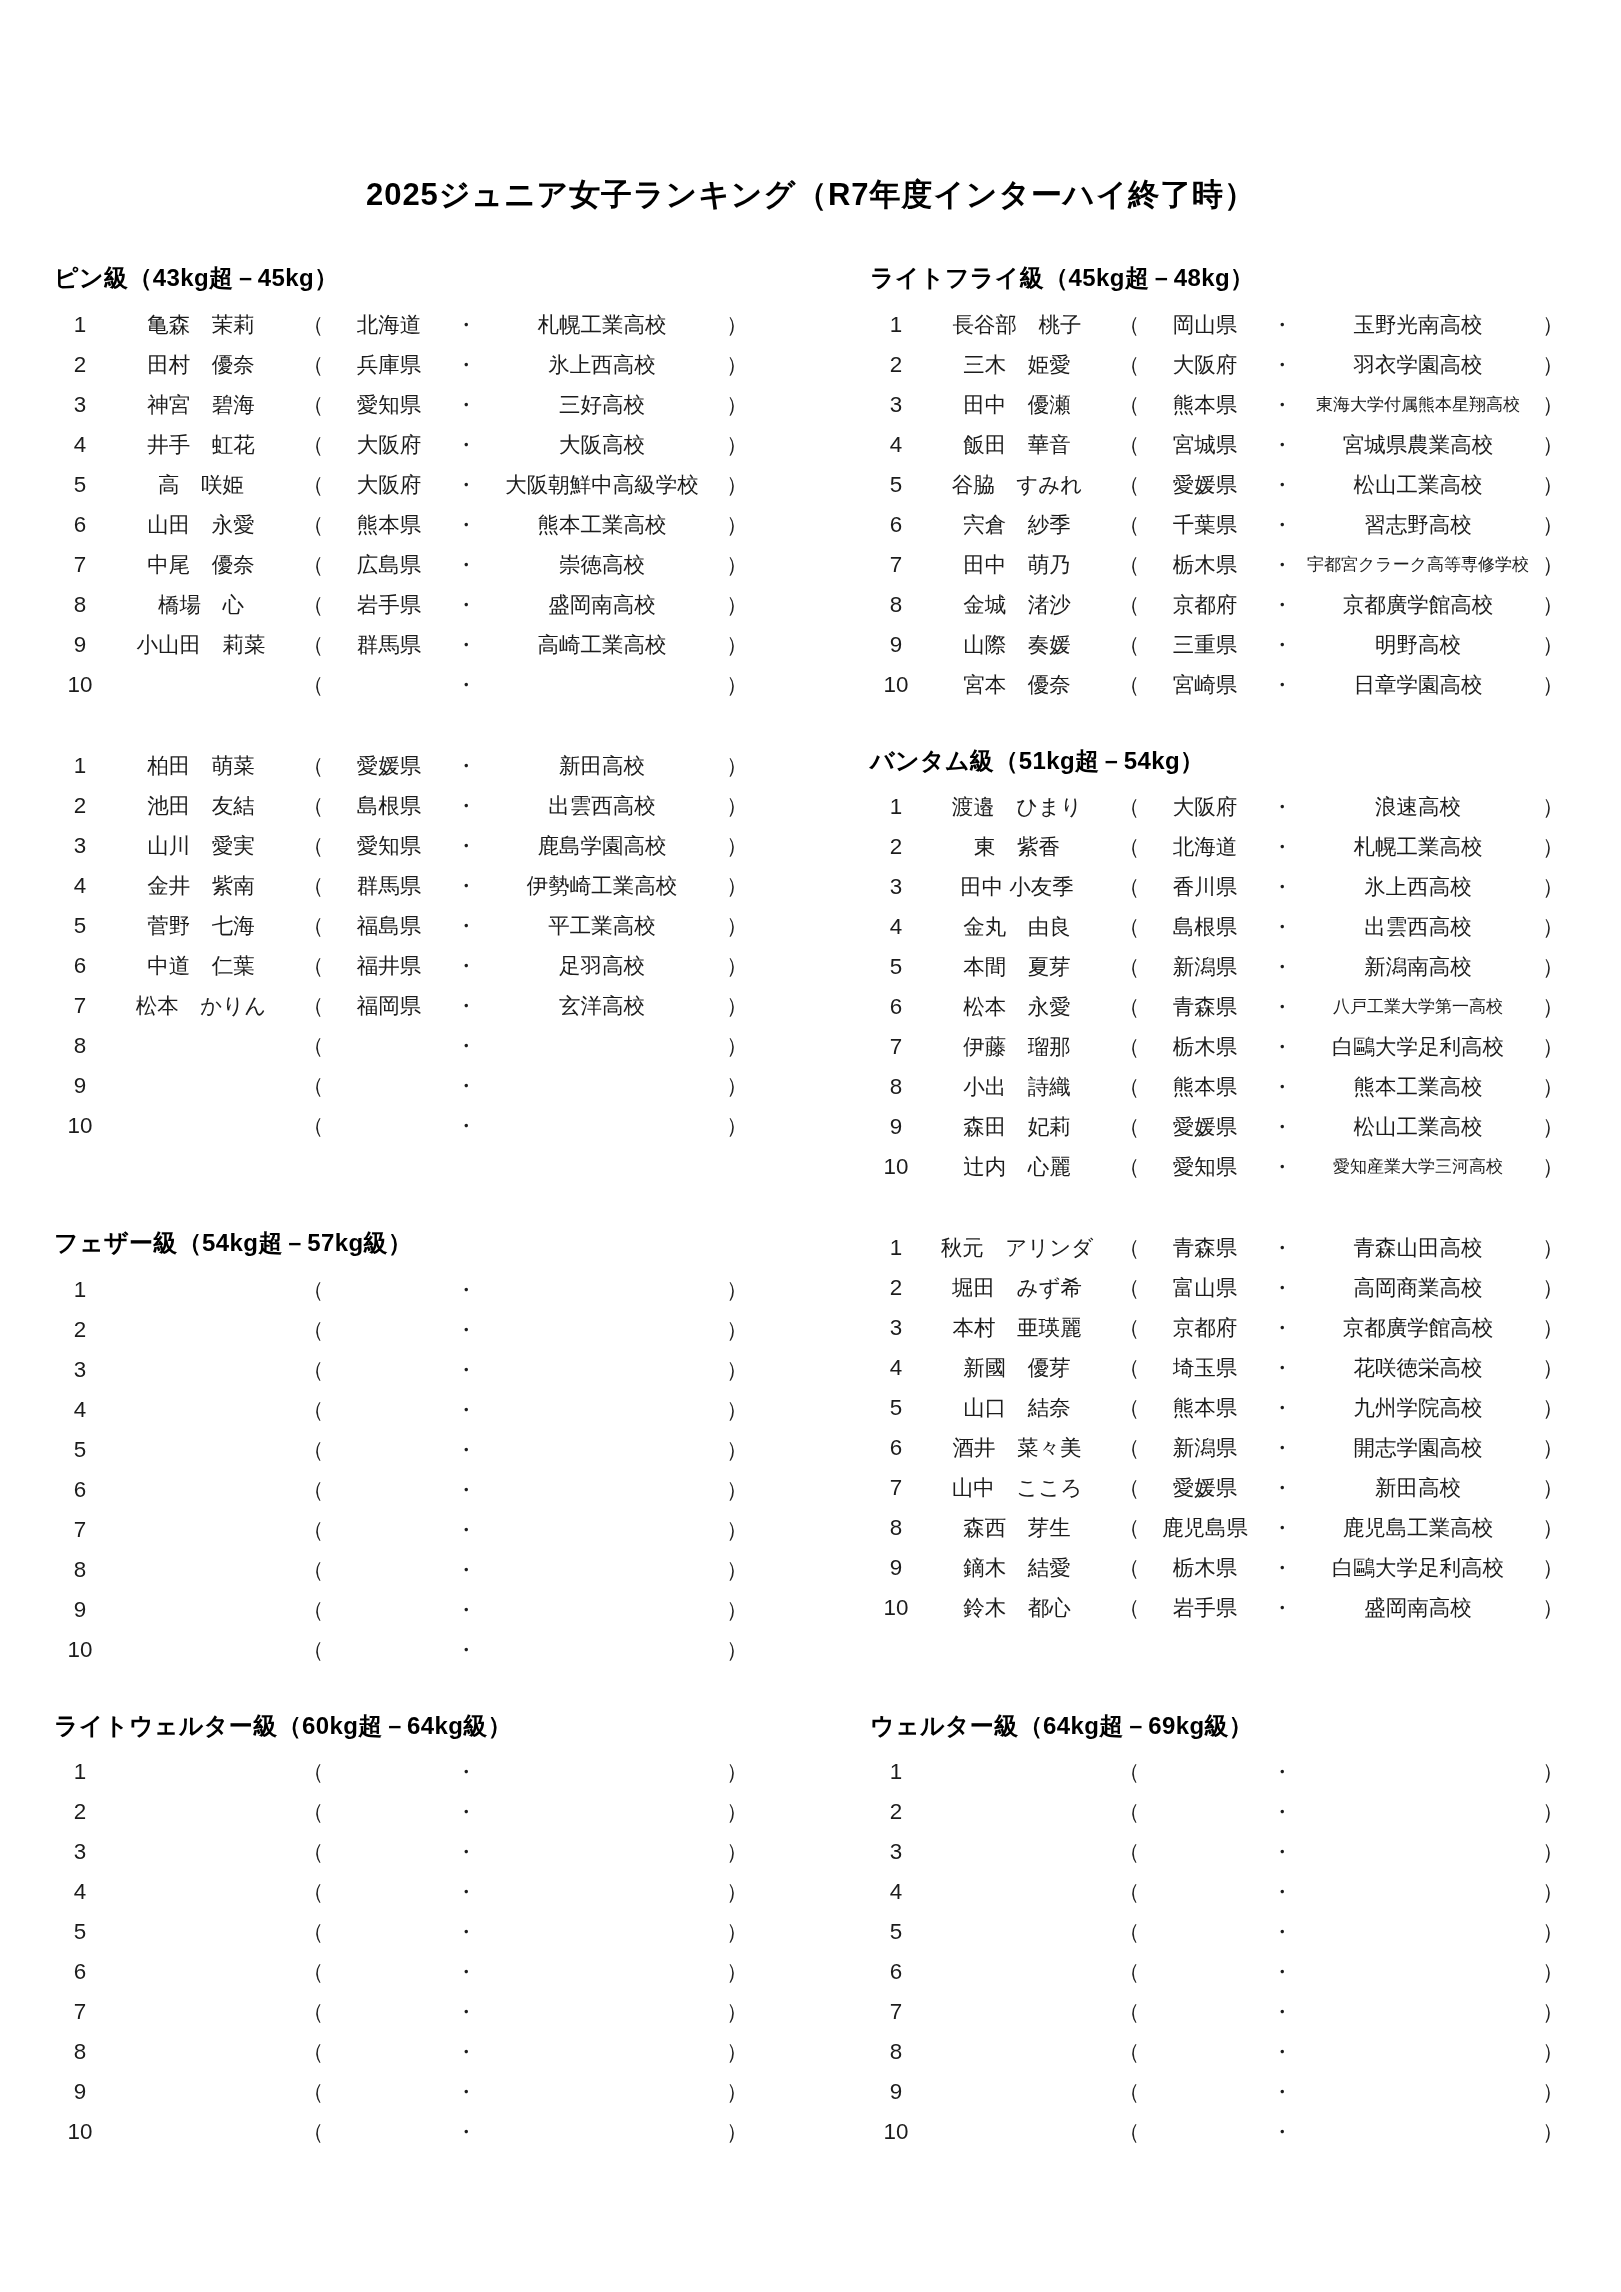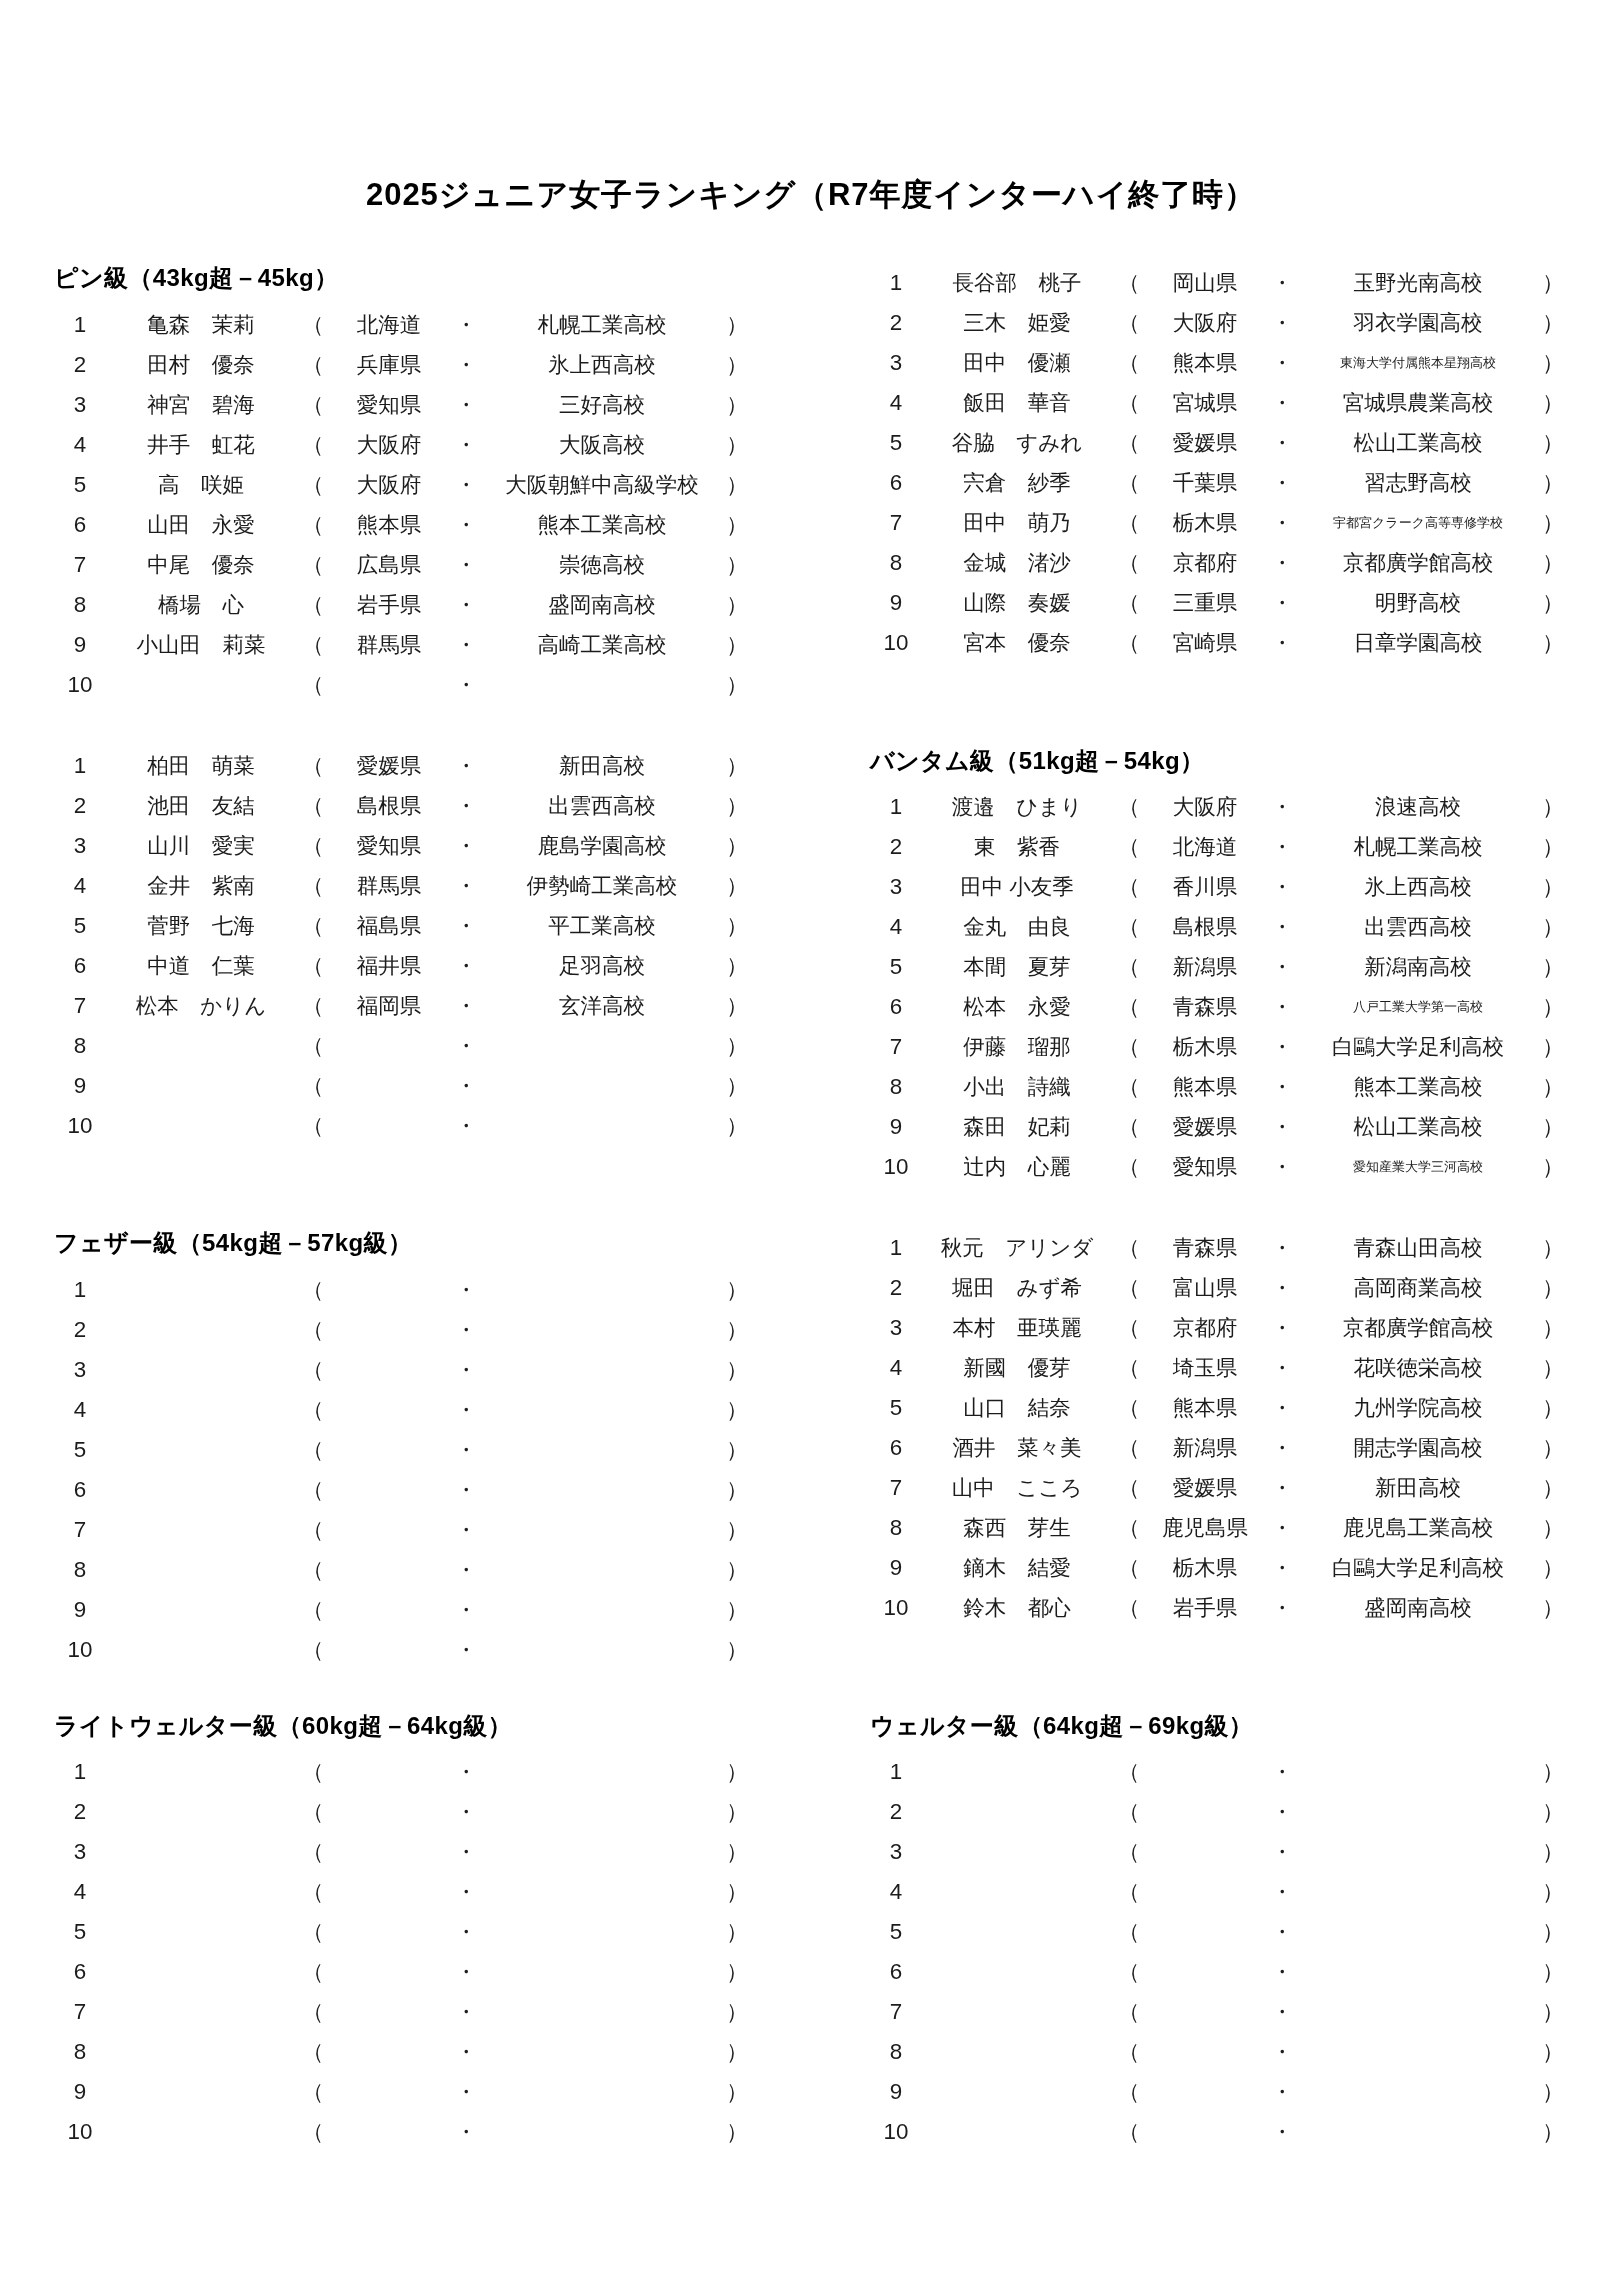--- a/index.html
+++ b/index.html
@@ -52,21 +52,21 @@
     font-size: 21.5px;
     line-height: 40px;
     white-space: nowrap;
   }
   .rank   { width: 52px;  text-align: center; font-size: 22.4px; }
   .name   { width: 190px; text-align: center; }
   .paren  { width: 34px;  text-align: center; color: #222; }
   .pref   { width: 118px; text-align: center; }
   .dot    { width: 36px;  text-align: center; }
   .school { flex: 1;      text-align: center; }
-  .school.small { font-size: 13px; }
+  .school.small { font-size: 17px; }
 </style>
 </head>
 <body>
 
 <div class="page">
   <h1 class="title">2025ジュニア女子ランキング（R7年度インターハイ終了時）</h1>
   <div class="columns" id="sections-root">
   <section class="weight-class">
     <h2 class="heading">ピン級（43kg超－45kg）</h2>
     <div class="rows">
@@ -166,20 +166,21 @@
     <span class="paren">（</span>
     <span class="pref"></span>
     <span class="dot">・</span>
     <span class="school"></span>
     <span class="paren">）</span>
   </div>
 </div>
   </section>
 
   <section class="weight-class">
+    <h2 class="heading">ライトフライ級（45kg超－48kg）</h2>
     <div class="rows">
   <div class="row">
     <span class="rank">1</span>
     <span class="name">長谷部　桃子</span>
     <span class="paren">（</span>
     <span class="pref">岡山県</span>
     <span class="dot">・</span>
     <span class="school">玉野光南高校</span>
     <span class="paren">）</span>
   </div>

